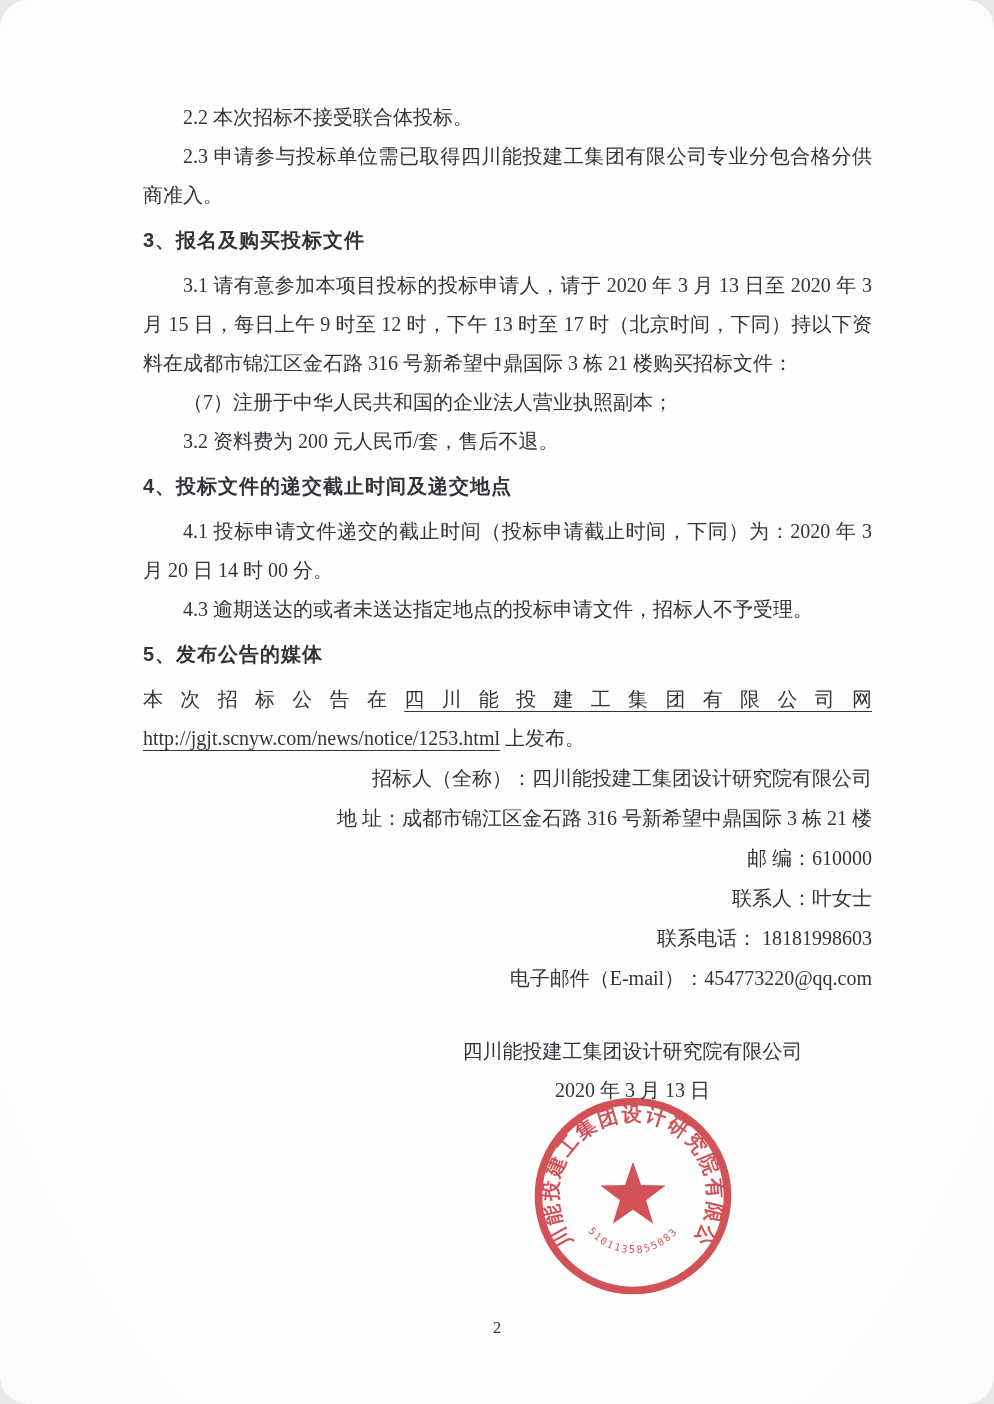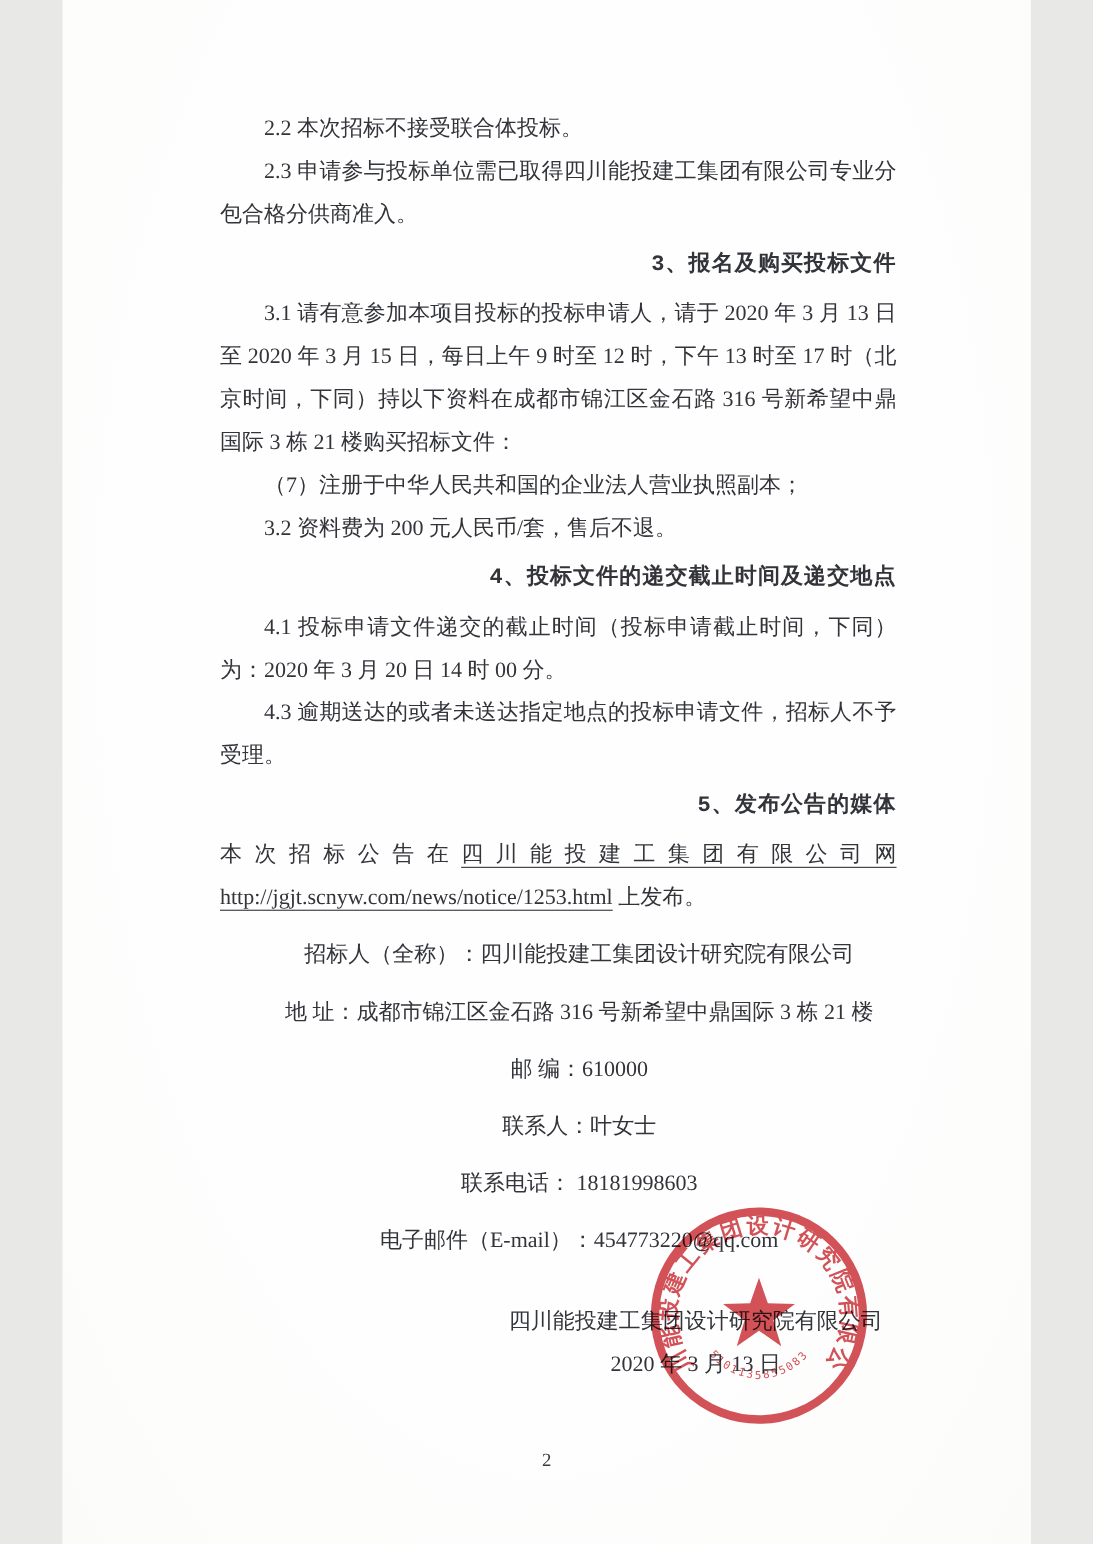--- a/index.html
+++ b/index.html
@@ -1,48 +1,49 @@
 <!DOCTYPE html>
 <html><head>
 <meta charset="utf-8">
 <style>
   html, body { margin: 0; padding: 0; background: #e8e8e6; }
   .page {
     position: relative;
-    width: 880px;
+    width: 994px;
     height: 1404px;
     margin: 0 auto;
     background: #fdfdfc;
     background-image: radial-gradient(ellipse at 50% 40%, #fefefe 60%, #fbfbf9 100%);
     overflow: hidden;
     font-family: "Liberation Serif", "DejaVu Serif", serif;
     color: #33343a;
+    border-radius: 28px;
   }
   .content {
     position: absolute;
     top: 0; left: 0; right: 0;
     padding: 98px 122px 0 143px;
     font-size: 20px;
     line-height: 39px;
     text-align: justify;
   }
   .para { margin: 0; text-indent: 2em; }
   .para.flush { text-indent: 0; }
   .heading {
     margin: 6px 0;
-    font-family: Liberation Mono, monospace;
+    font-family: Liberation Sans, sans-serif;
     font-weight: 700;
     font-size: 20px;
     letter-spacing: 1px;
     text-indent: 0;
-    text-align: right;
+    text-align: left;
   }
   .u { text-decoration: underline; text-underline-offset: 5px; text-decoration-thickness: 1px; }
   .contacts { margin: 0; padding-left: 38px; }
-  .contacts p { margin: 12px; line-height: 40px; text-indent: 0; text-align: center; }
+  .contacts p { margin: 0; line-height: 40px; text-indent: 0; text-align: right; }
   .signature {
     margin-top: 34px;
     padding-left: 250px;
     text-align: center;
     text-indent: 0;
   }
   .signature p { margin: 0; line-height: 39px; }
   .page-number {
     position: absolute;
     top: 1318px; left: 0; right: 0;

